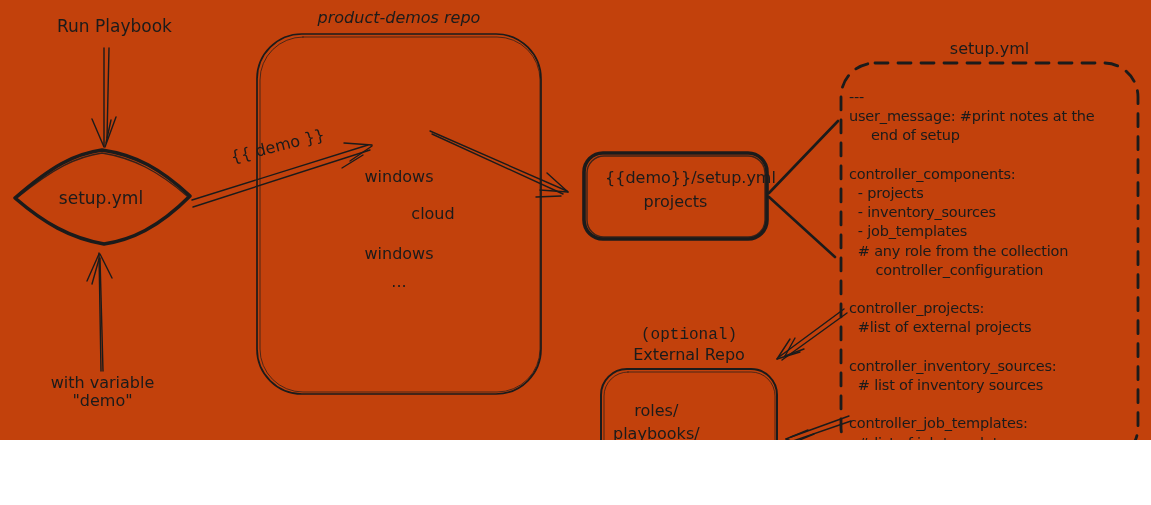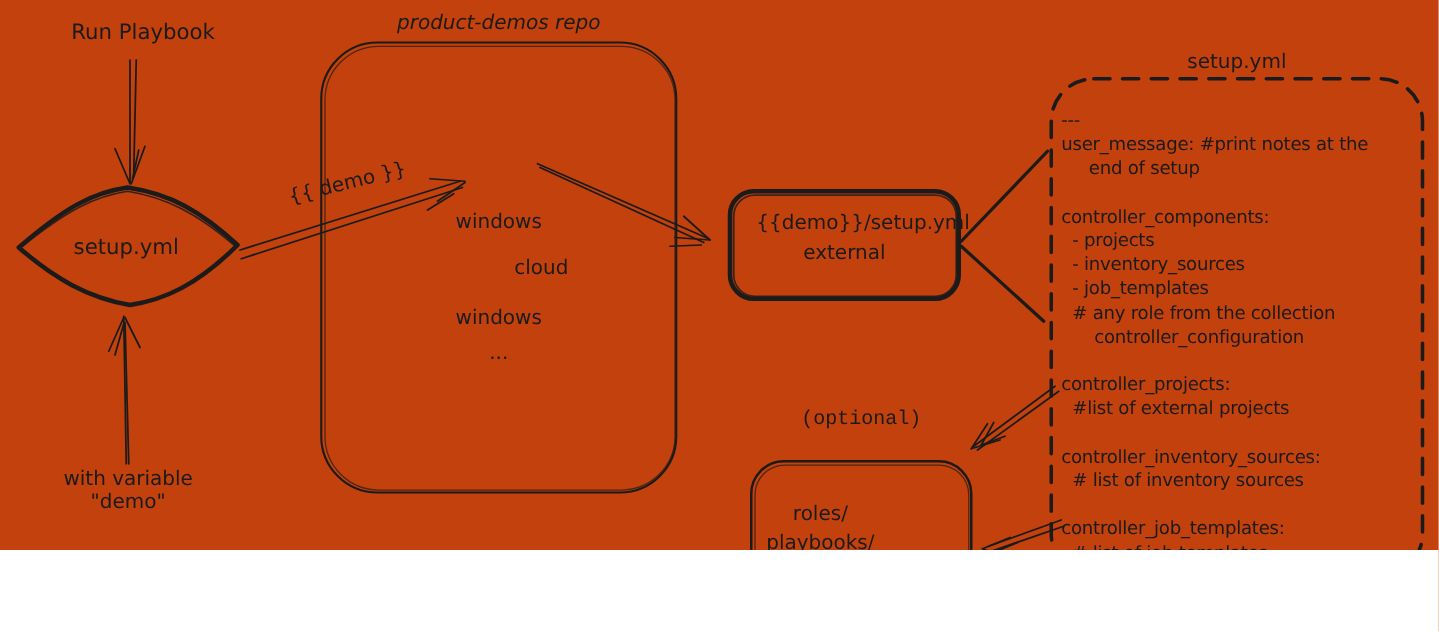--- a/index.html
+++ b/index.html
@@ -135,23 +135,24 @@
   <div class="txt hand16 rot" style="left:231px; top:148px;">{{ demo }}</div>
 
   <div class="txt hand16 center" style="left:257px; top:8px; width:284px;font-style:italic;">product-demos repo</div>
 
   <div class="txt hand16 center" style="left:257px; top:167px; width:284px;">windows</div>
   <div class="txt hand16 center" style="left:267px; top:204px; width:284px;margin-left:24px;">cloud</div>
   <div class="txt hand16 center" style="left:257px; top:244px; width:284px;">windows</div>
   <div class="txt hand16 center" style="left:257px; top:272px; width:284px;">...</div>
 
   <div class="txt hand16 center" style="left:584px; top:168px; width:183px;margin-left:15px;">{{demo}}/setup.yml</div>
-  <div class="txt hand16 center" style="left:584px; top:192px; width:183px;">external</div>
+  <div class="txt hand16 center" style="left:584px; top:192px; width:183px;">projects</div>
 
   <div class="txt hand16 center" style="left:601px; top:326px; width:176px;font-family:Liberation Mono, monospace;">(optional)</div>
+  <div class="txt hand16 center" style="left:601px; top:345px; width:176px;">External Repo</div>
 
   <div class="txt hand16" style="left:613px; top:399px; line-height:23px;text-align:center;">roles/
 playbooks/
 ....</div>
 
   <div class="txt hand16 center" style="left:841px; top:39px; width:297px;">setup.yml</div>
 
   <div class="txt code" style="left:849px; top:88px;">---
 user_message: #print notes at the
      end of setup

